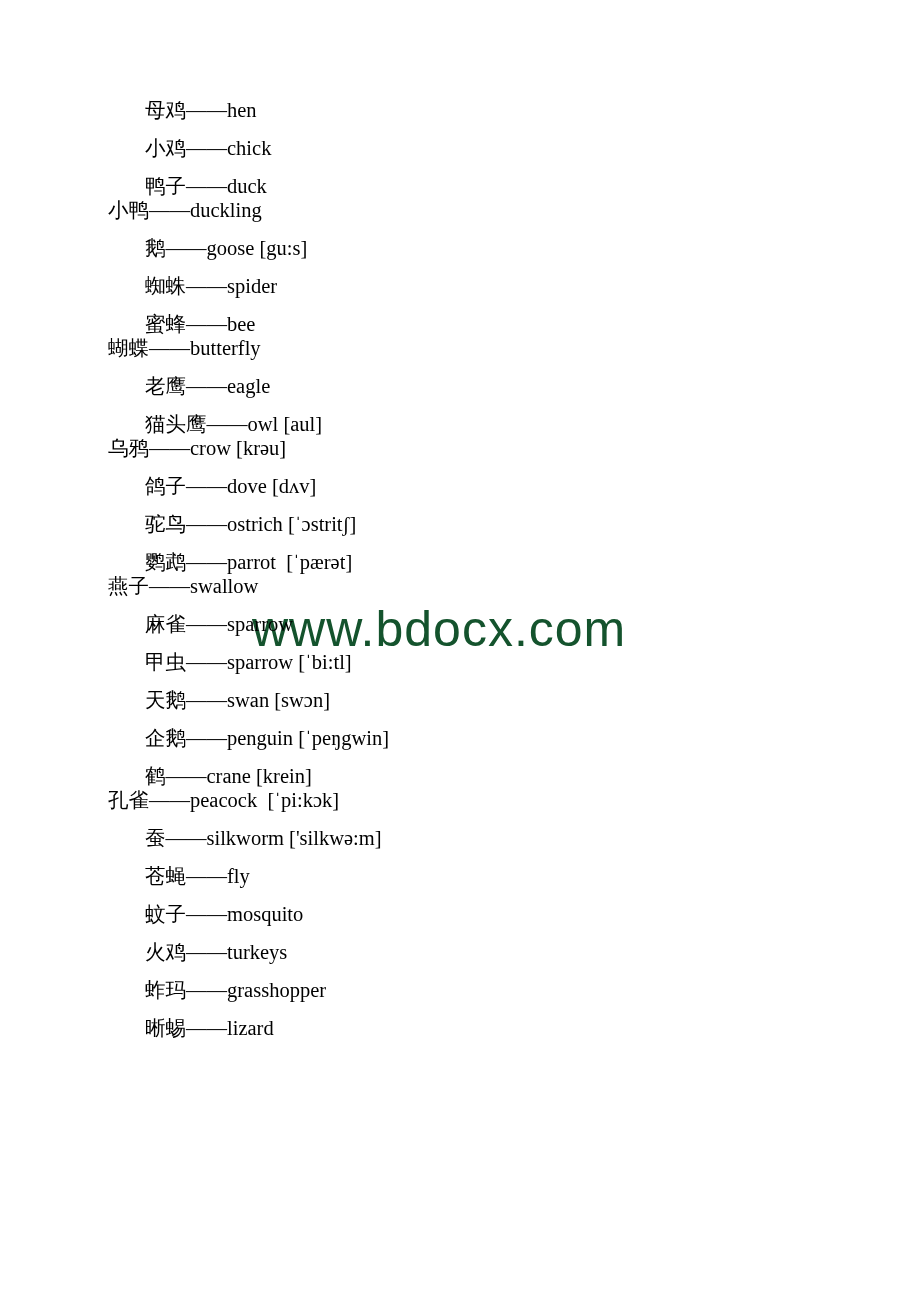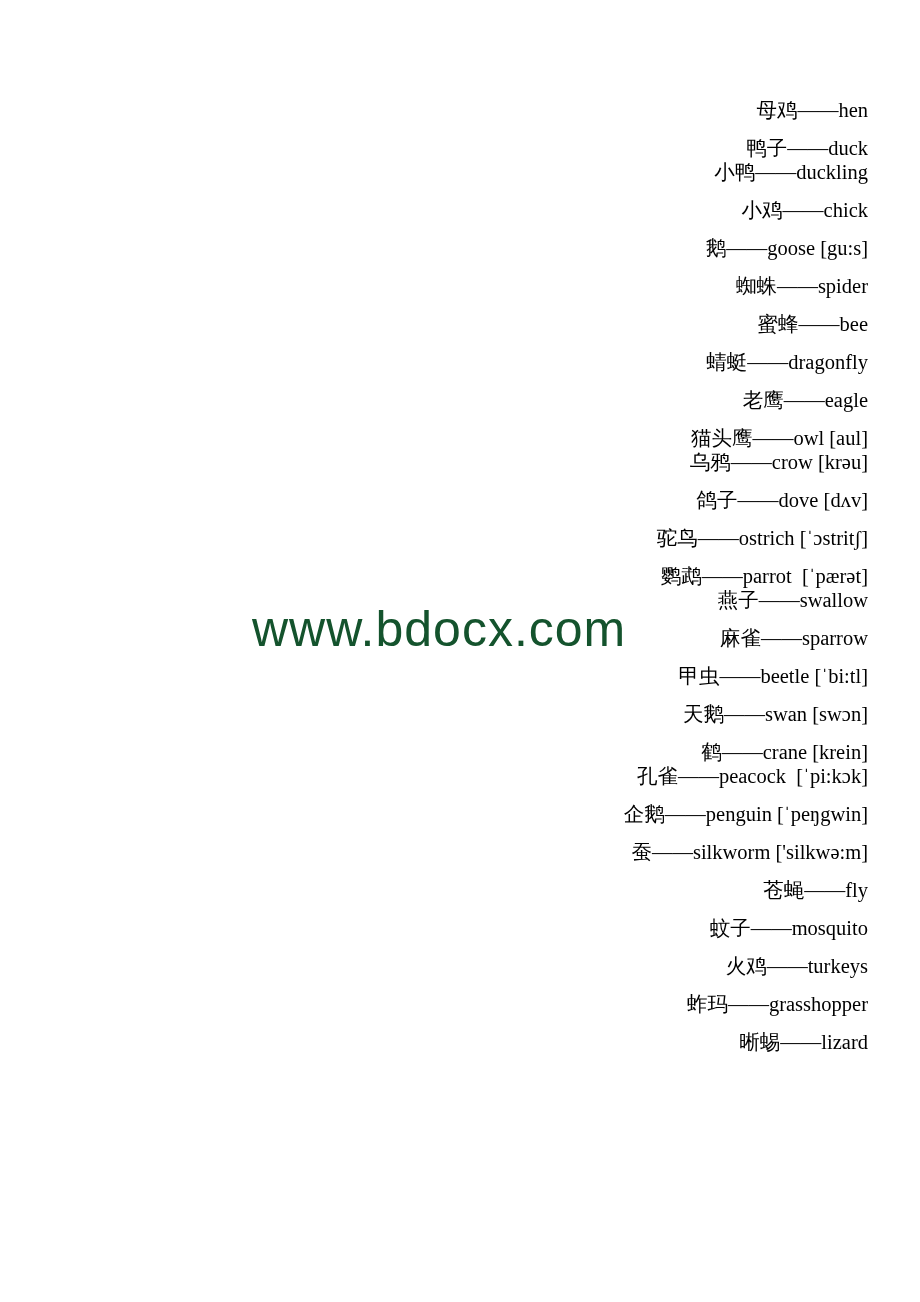--- a/index.html
+++ b/index.html
@@ -40,56 +40,54 @@
     top: 98px;
     width: 760px;
     z-index: 1;
   }
   
   .entry {
     font-size: 20.5px;
     line-height: 24px;
     margin: 0 0 14px 0;
     white-space: pre;
-    text-align: right;
   }
   .entry .line1 {
     display: block;
     padding-left: 37px;
   }
   .entry .line2 {
     display: block;
     padding-left: 0;
   }
 </style>
 </head>
 <body>
 
 <div class="page">
 
   <div class="watermark">www.bdocx.com</div>
 
   <div class="content">
       <p class="entry"><span class="line1">母鸡——hen</span></p>
+      <p class="entry"><span class="line1">小鸡——chick</span></p>
       <p class="entry"><span class="line1">鸭子——duck</span><span class="line2">小鸭——duckling</span></p>
-      <p class="entry"><span class="line1">小鸡——chick</span></p>
       <p class="entry"><span class="line1">鹅——goose [gu:s]</span></p>
       <p class="entry"><span class="line1">蜘蛛——spider</span></p>
-      <p class="entry"><span class="line1">蜜蜂——bee</span></p>
-      <p class="entry"><span class="line1">蜻蜓——dragonfly</span></p>
+      <p class="entry"><span class="line1">蜜蜂——bee</span><span class="line2">蝴蝶——butterfly</span></p>
       <p class="entry"><span class="line1">老鹰——eagle</span></p>
       <p class="entry"><span class="line1">猫头鹰——owl [aul]</span><span class="line2">乌鸦——crow [krəu]</span></p>
       <p class="entry"><span class="line1">鸽子——dove [dʌv]</span></p>
       <p class="entry"><span class="line1">驼鸟——ostrich [ˈɔstritʃ]</span></p>
       <p class="entry"><span class="line1">鹦鹉——parrot  [ˈpærət]</span><span class="line2">燕子——swallow</span></p>
       <p class="entry"><span class="line1">麻雀——sparrow</span></p>
-      <p class="entry"><span class="line1">甲虫——beetle [ˈbi:tl]</span></p>
+      <p class="entry"><span class="line1">甲虫——sparrow [ˈbi:tl]</span></p>
       <p class="entry"><span class="line1">天鹅——swan [swɔn]</span></p>
+      <p class="entry"><span class="line1">企鹅——penguin [ˈpeŋgwin]</span></p>
       <p class="entry"><span class="line1">鹤——crane [krein]</span><span class="line2">孔雀——peacock  [ˈpi:kɔk]</span></p>
-      <p class="entry"><span class="line1">企鹅——penguin [ˈpeŋgwin]</span></p>
       <p class="entry"><span class="line1">蚕——silkworm ['silkwə:m]</span></p>
       <p class="entry"><span class="line1">苍蝇——fly</span></p>
       <p class="entry"><span class="line1">蚊子——mosquito</span></p>
       <p class="entry"><span class="line1">火鸡——turkeys</span></p>
       <p class="entry"><span class="line1">蚱玛——grasshopper</span></p>
       <p class="entry"><span class="line1">晰蜴——lizard</span></p>
     </div>
 
 </div>
 

